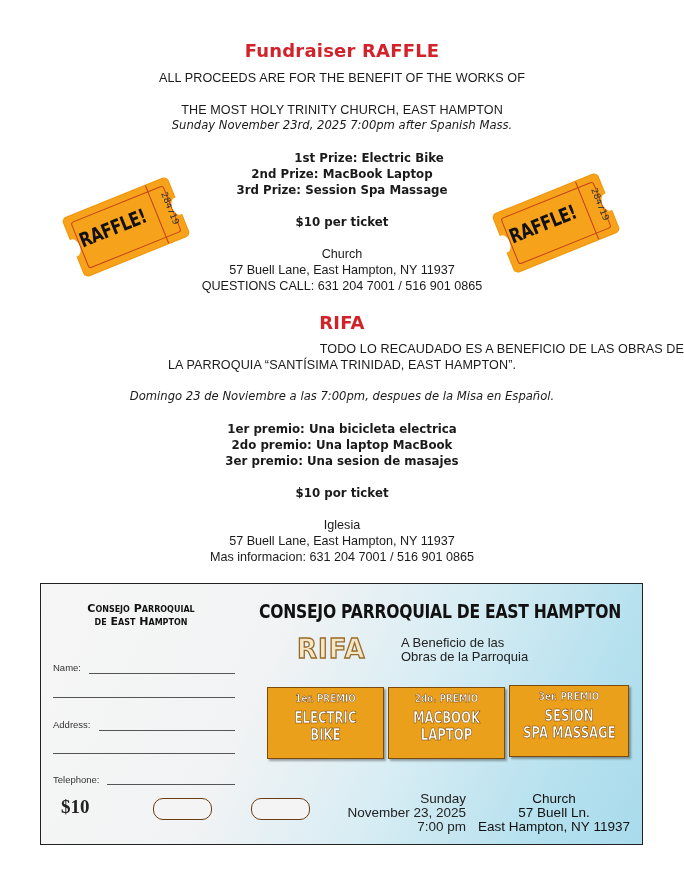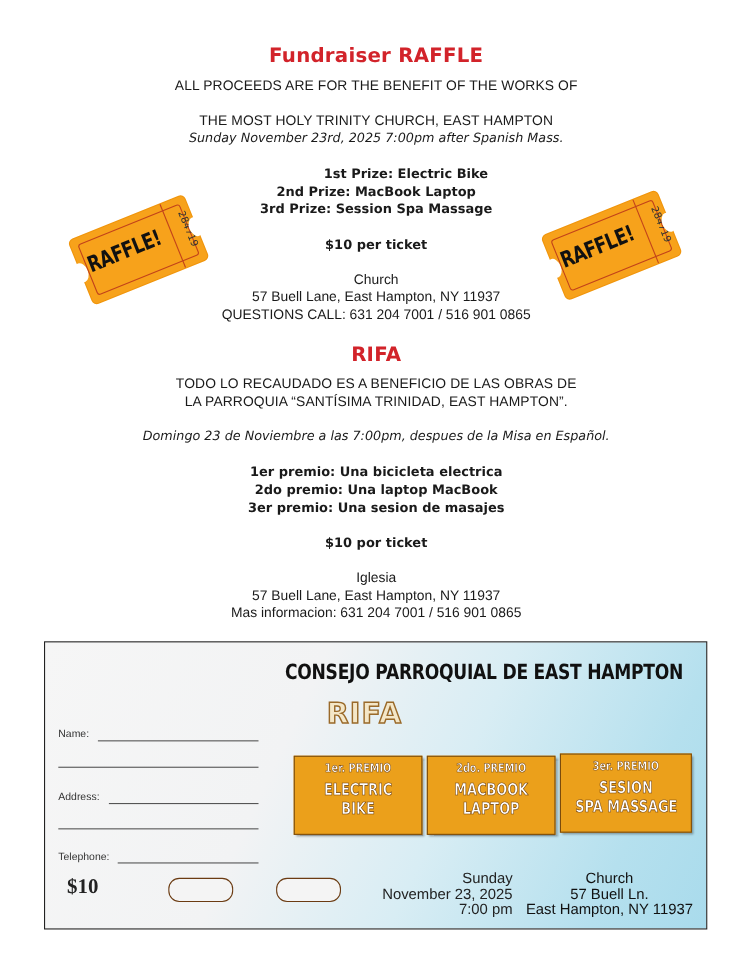--- a/index.html
+++ b/index.html
@@ -118,52 +118,60 @@
   <div class="num">284719</div>
 </div>
 <div class="ticket" style="left:500px; top:192px;">
   <div class="inner"></div>
   <div class="stub-line"></div>
   <div class="word">RAFFLE!</div>
   <div class="num">284719</div>
 </div>
 
 <div class="center title-red" style="top:312px;">RIFA</div>
-<div class="center caps" style="top:341px;">TODO LO RECAUDADO ES A BENEFICIO DE LAS OBRAS DE</div>
+<div class="center caps" style="top:341px;text-align:right;">TODO LO RECAUDADO ES A BENEFICIO DE LAS OBRAS DE</div>
 <div class="center caps" style="top:357px;">LA PARROQUIA “SANTÍSIMA TRINIDAD, EAST HAMPTON”.</div>
 <div class="center italic" style="top:389px;">Domingo 23 de Noviembre a las 7:00pm, despues de la Misa en Español.</div>
 
 <div class="center bold" style="top:421px;">1er premio: Una bicicleta electrica</div>
 <div class="center bold" style="top:437px;">2do premio: Una laptop MacBook</div>
 <div class="center bold" style="top:453px;">3er premio: Una sesion de masajes</div>
 <div class="center bold" style="top:485px;">$10 por ticket</div>
 
 <div class="center plain" style="top:517px;">Iglesia</div>
 <div class="center plain" style="top:533px;">57 Buell Lane, East Hampton, NY 11937</div>
 <div class="center plain" style="top:549px;">Mas informacion: 631 204 7001 / 516 901 0865</div>
 
 <div class="card">
+  <div class="stub-title">
+    <div>Consejo Parroquial</div>
+    <div>de East Hampton</div>
+  </div>
 
   <div class="field-label" style="top:78px;">Name:</div>
   <div class="field-line" style="left:48px; top:89px; width:146px;"></div>
   <div class="field-line" style="left:12px; top:113px; width:182px;"></div>
 
   <div class="field-label" style="top:135px;">Address:</div>
   <div class="field-line" style="left:58px; top:146px; width:136px;"></div>
   <div class="field-line" style="left:12px; top:169px; width:182px;"></div>
 
   <div class="field-label" style="top:190px;">Telephone:</div>
   <div class="field-line" style="left:66px; top:200px; width:128px;"></div>
 
   <div class="price">$10</div>
   <div class="oval" style="left:112px;"></div>
   <div class="oval" style="left:210px;"></div>
 
   <div class="card-head">CONSEJO PARROQUIAL DE EAST HAMPTON</div>
   <div class="rifa-outline">RIFA</div>
+  <div class="benefit">
+    <div>A Beneficio de las</div>
+    <div>Obras de la Parroquia</div>
+  </div>
 
   <div class="prize-box" style="left:226px;">
     <div class="lvl">1er. PREMIO</div>
     <div class="name">ELECTRIC</div>
     <div class="name" style="margin-top:0">BIKE</div>
   </div>
   <div class="prize-box" style="left:347px;">
     <div class="lvl">2do. PREMIO</div>
     <div class="name">MACBOOK</div>
     <div class="name" style="margin-top:0">LAPTOP</div>

